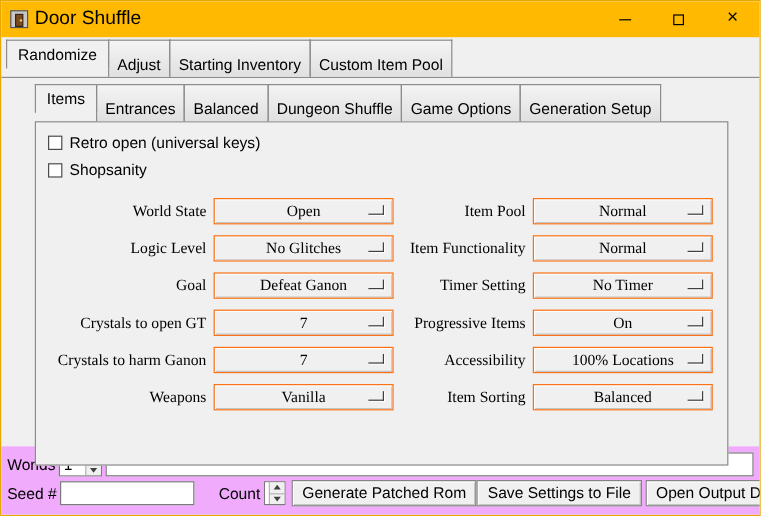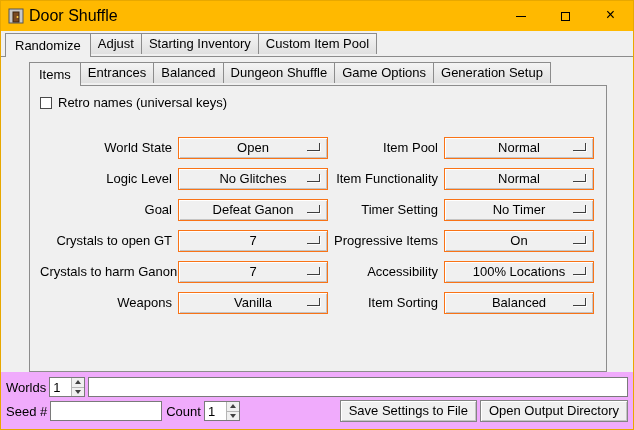--- a/index.html
+++ b/index.html
@@ -31,21 +31,21 @@
   .close-glyph { font-size:16px; line-height:1; transform:translateY(-1px); }
 
   
   .tabs {
     display:flex; align-items:flex-start;
     padding-left:4px; position:relative; z-index:2;
     margin-top:2px;
   }
   .tab {
     border:1px solid #8c8c8c; border-bottom:none;
-    padding:2px 7px 3px;
+    padding:12px 7px 3px;
     background:linear-gradient(#f4f4f4,#e0e0e0);
     white-space:nowrap; cursor:default;
   }
   .tab + .tab { margin-left:-1px; }
   .tab.selected {
     background:#F0F0F0;
     padding:4px 9px 4px;
     margin-bottom:-1px;
     position:relative; z-index:3;
   }
@@ -70,21 +70,22 @@
     border:1px solid #4a4a4a; margin-right:6px; flex:0 0 auto;
   }
 
   
   .opt-grid {
     display:grid;
     grid-template-columns:132px 150px 104px 150px;
     column-gap:6px;
     grid-auto-rows:31px;
     align-items:center;
-    margin-top:18px;
+    margin-top:7px;
+    font-family:Liberation Serif, serif;
   }
   .optlabel { text-align:right; white-space:nowrap; }
   .optbtn {
     position:relative; height:22px;
     background:#F0F0F0;
     border:1px solid #f97316;
     box-shadow:inset 1px 1px 0 rgba(255,255,255,.95), inset -1px -1px 0 rgba(0,0,0,.18);
     display:flex; align-items:center; justify-content:center;
     white-space:nowrap; cursor:default;
   }
@@ -132,21 +133,21 @@
   .tkbtn {
     background:#F0F0F0;
     border:1px solid #848484;
     box-shadow:inset 1px 1px 0 rgba(255,255,255,.95), inset -1px -1px 0 rgba(0,0,0,.18);
     padding:2px 8px 3px;
     font:13px "Liberation Sans","DejaVu Sans",sans-serif;
     white-space:nowrap; cursor:default;
   }
   .fspacer { flex:1; }
   .ml10 { margin-left:10px; }
-  .ml12 { margin-left:4px; }
+  .ml12 { margin-left:20px; }
   .ml5  { margin-left:5px; }
   .ml3  { margin-left:3px; }
 </style>
 </head>
 <body>
 
 <div class="window">
 
   <div class="titlebar">
     <span class="app-icon">
@@ -185,21 +186,25 @@
         <div class="tab">Balanced</div>
         <div class="tab">Dungeon Shuffle</div>
         <div class="tab">Game Options</div>
         <div class="tab">Generation Setup</div>
       </div>
 
       <div class="inner-pane">
 
         <div class="check-row">
           <span class="checkbox"></span>
-          <span>Retro names (universal keys)</span>
+          <span>Retro open (universal keys)</span>
+        </div>
+        <div class="check-row">
+          <span class="checkbox"></span>
+          <span>Shopsanity</span>
         </div>
 
         <div class="opt-grid">
 
           <div class="optlabel">World State</div>
           <div class="optbtn">
             <span>Open</span>
             <span class="opt-ind"></span>
           </div>
           <div class="optlabel">Item Pool</div>
@@ -293,19 +298,20 @@
         <input class="spin-input" value="1" style="">
         <div class="spin-btns">
           <div class="spin-btn">
               <span class="tri-up"></span>
             </div>
           <div class="spin-btn">
               <span class="tri-down"></span>
             </div>
         </div>
       </div>
+      <button class="tkbtn ml5">Generate Patched Rom</button>
       <span class="fspacer"></span>
       <button class="tkbtn">Save Settings to File</button>
       <button class="tkbtn ml3">Open Output Directory</button>
     </div>
   </div>
 
 </div>
 
 </body></html>

